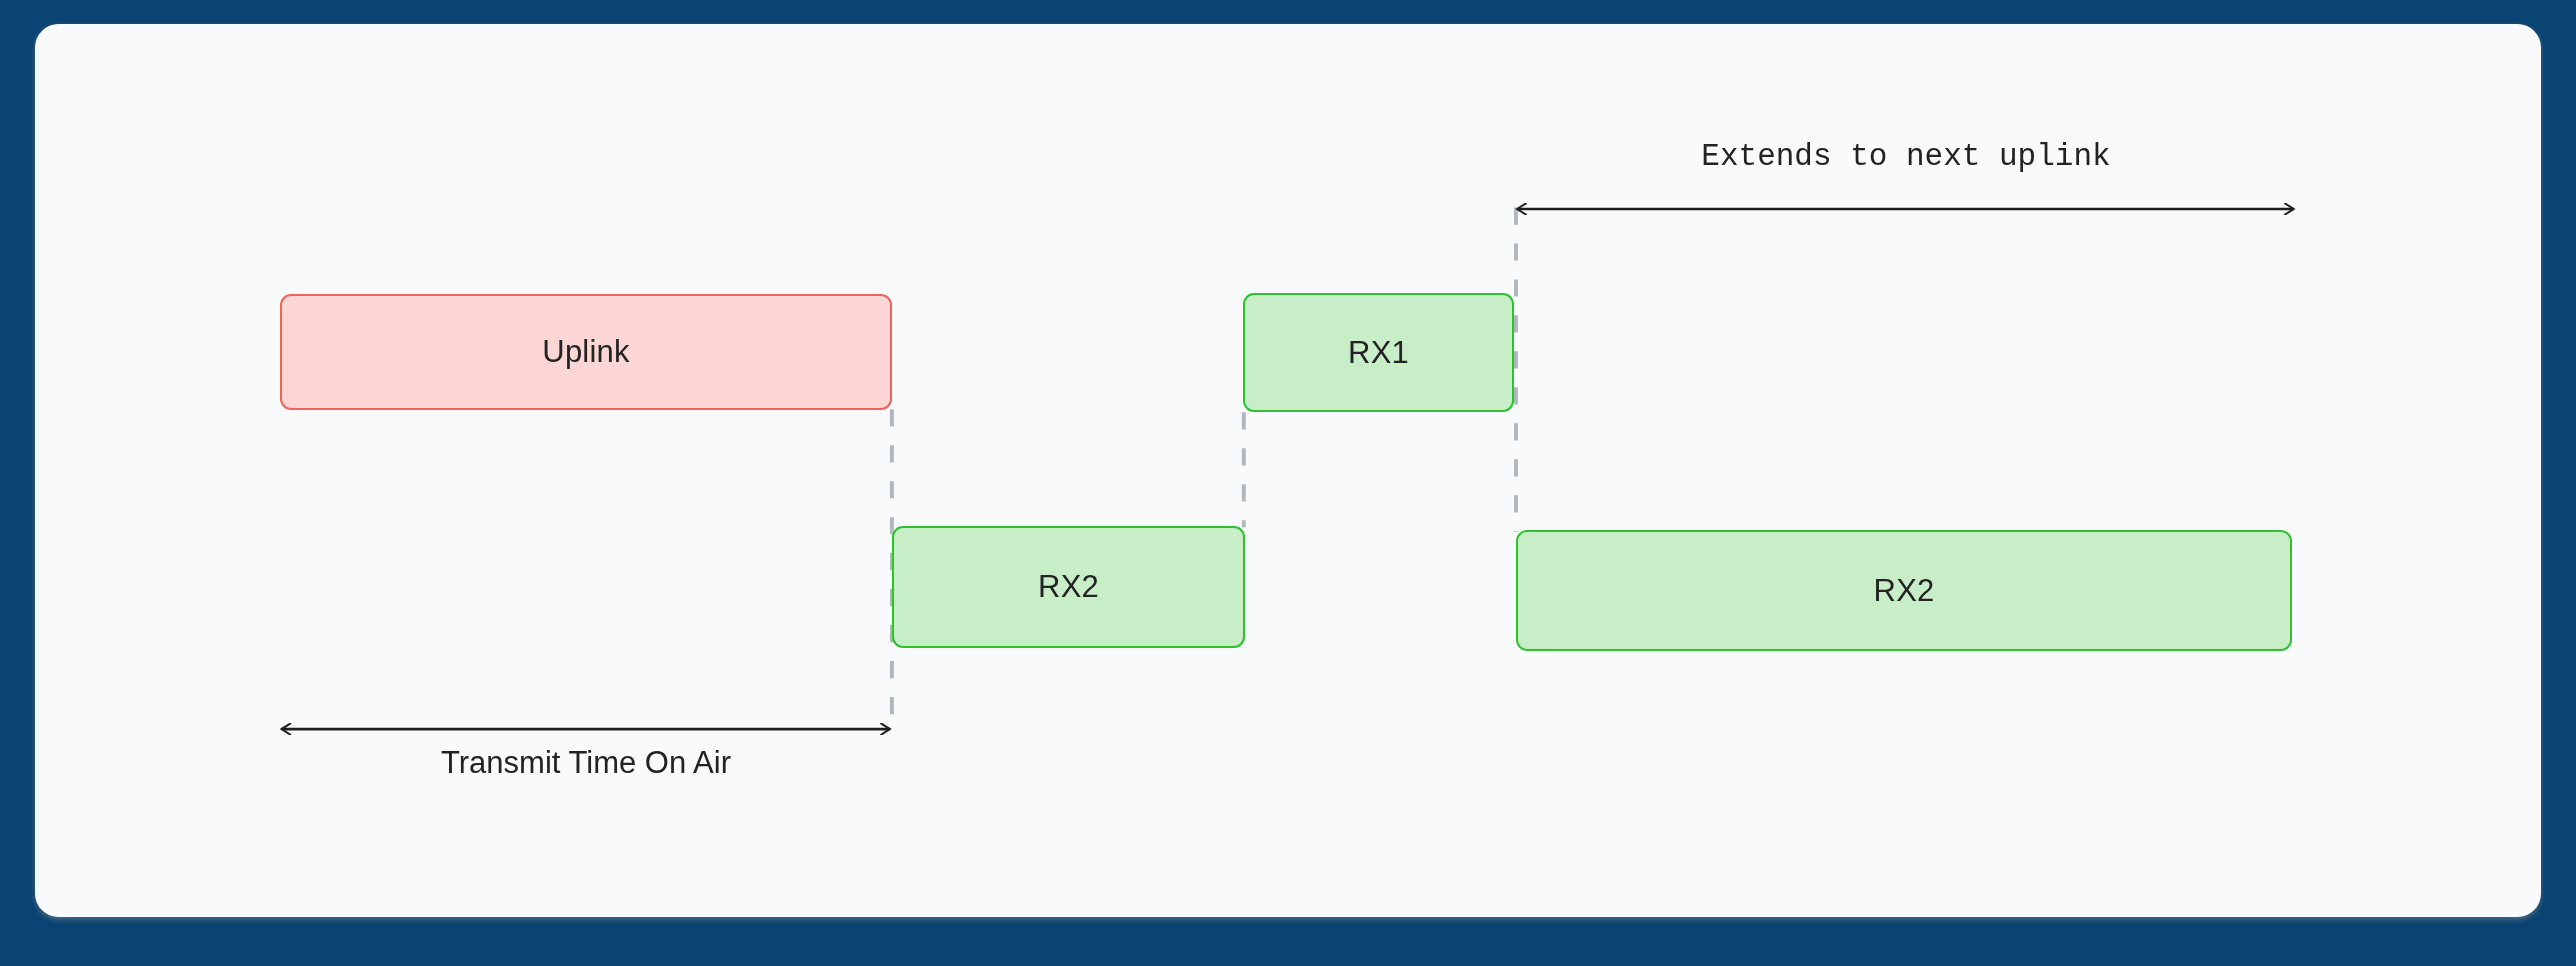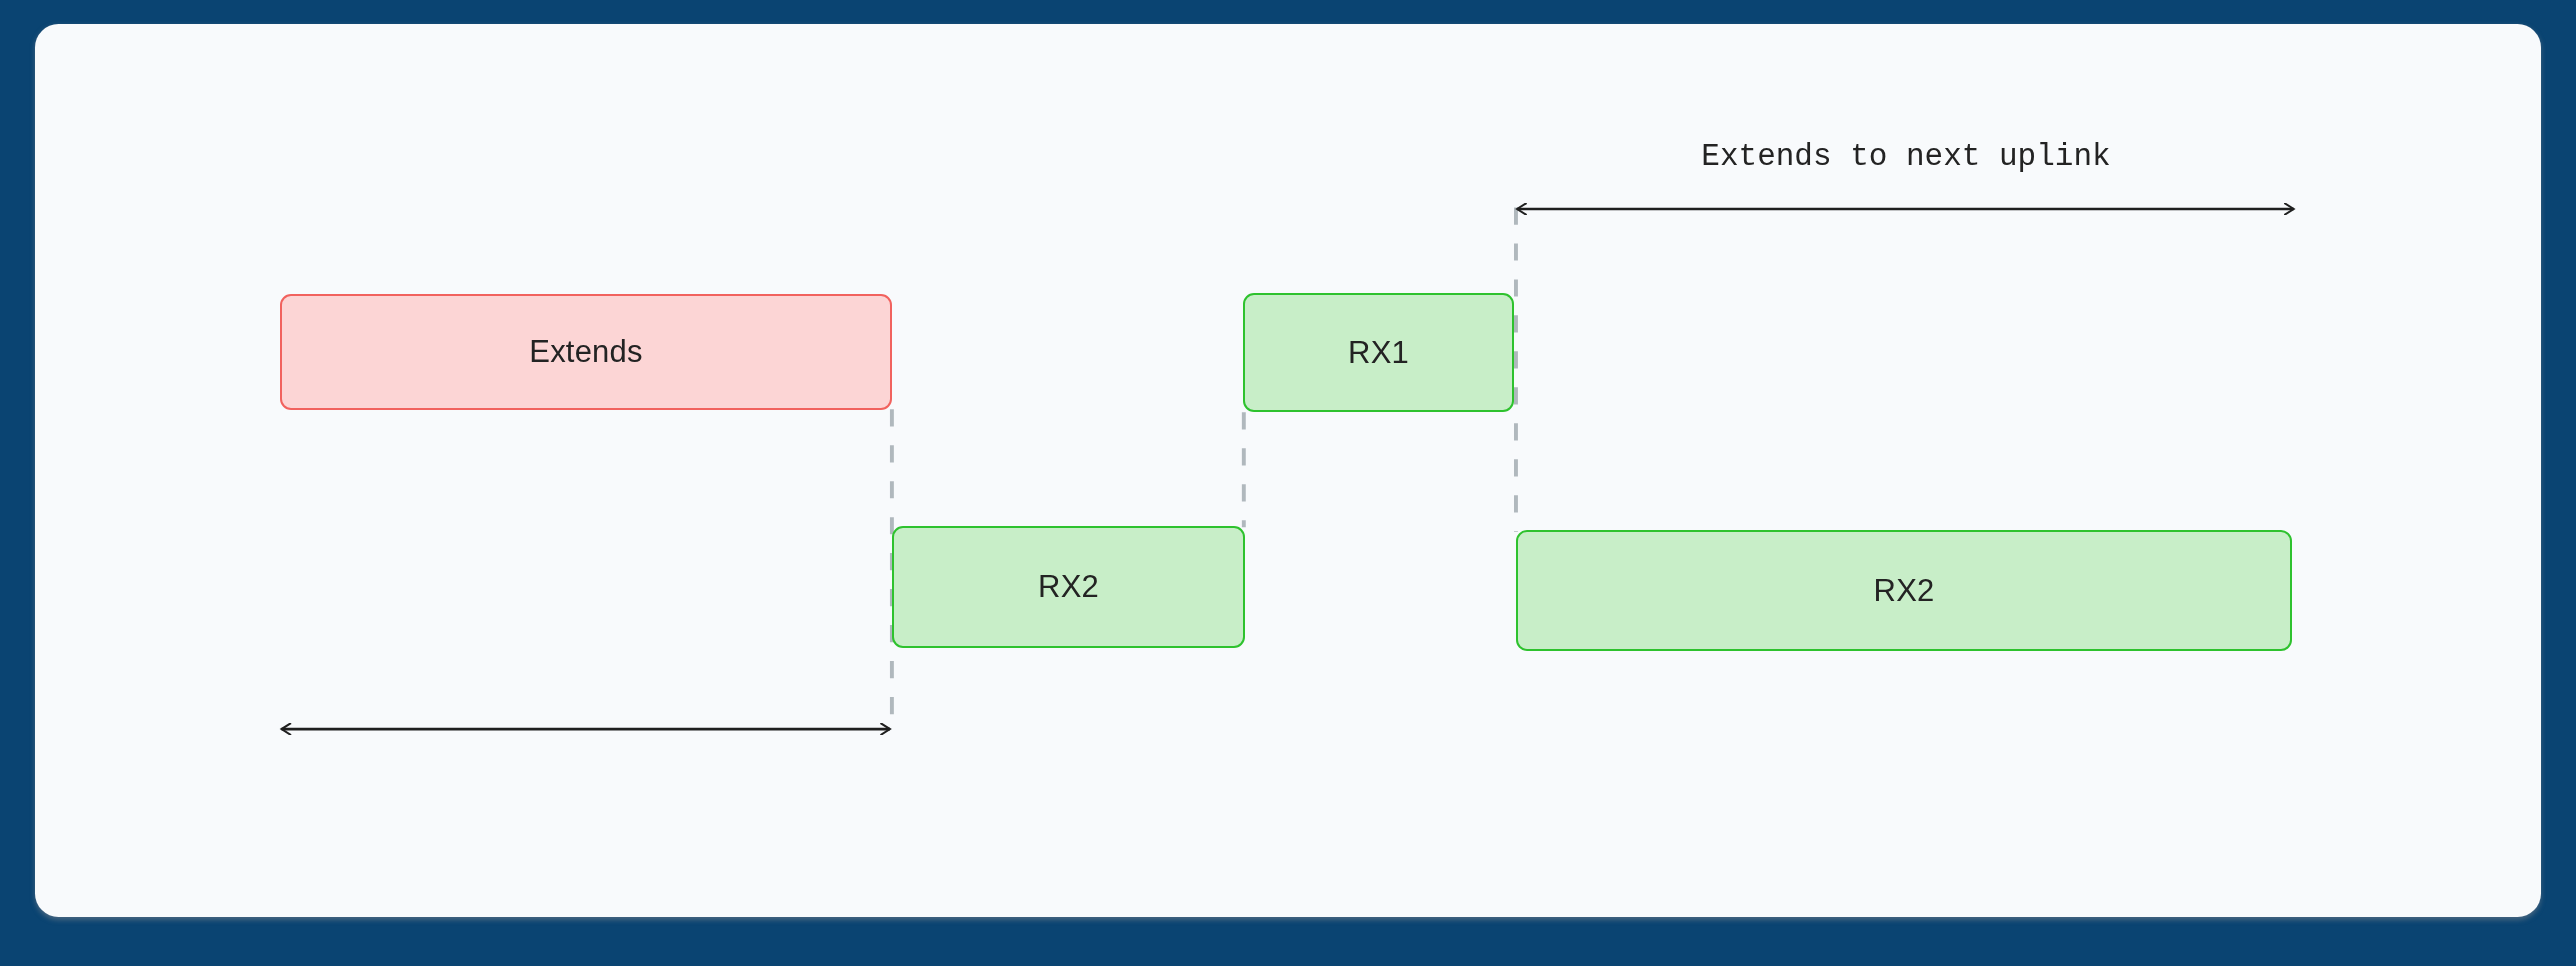--- a/index.html
+++ b/index.html
@@ -112,32 +112,33 @@
     <line x1="1140.5" y1="523" x2="1140.5" y2="932" stroke="#b0b8bd" stroke-width="5" stroke-dasharray="22,24"></line>
     <line x1="1590.5" y1="527" x2="1590.5" y2="674" stroke="#b0b8bd" stroke-width="5" stroke-dasharray="22,24"></line>
     <line x1="1938.5" y1="265" x2="1938.5" y2="680" stroke="#b0b8bd" stroke-width="5" stroke-dasharray="22,24"></line>
 
     <line x1="1940" y1="267" x2="2933" y2="267" stroke="#1f1f1f" stroke-width="3.4" marker-start="url(#arrStart)" marker-end="url(#arrEnd)"></line>
 
     <line x1="360" y1="932" x2="1138" y2="932" stroke="#1f1f1f" stroke-width="3.4" marker-start="url(#arrStart)" marker-end="url(#arrEnd)"></line>
   </svg>
 
   <div id="block-uplink" class="block uplink">
-    <span>Extends</span>
+    <span>Uplink</span>
   </div>
 
   <div id="block-rx1" class="block rx">
     <span>RX1</span>
   </div>
 
   <div id="block-rx2a" class="block rx">
     <span>RX2</span>
   </div>
 
   <div id="block-rx2b" class="block rx">
     <span>RX2</span>
   </div>
 
   <div id="label-extends" class="annot">Extends to next uplink</div>
 
+  <div id="label-toa" class="annot">Transmit Time On Air</div>
 
 </div>
 
 
 </body></html>

